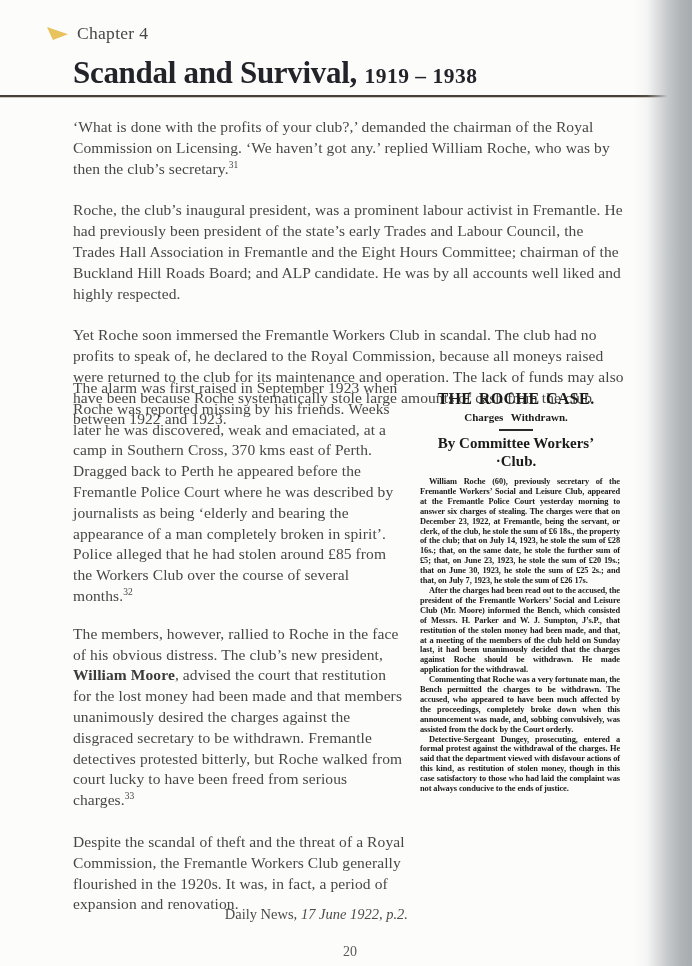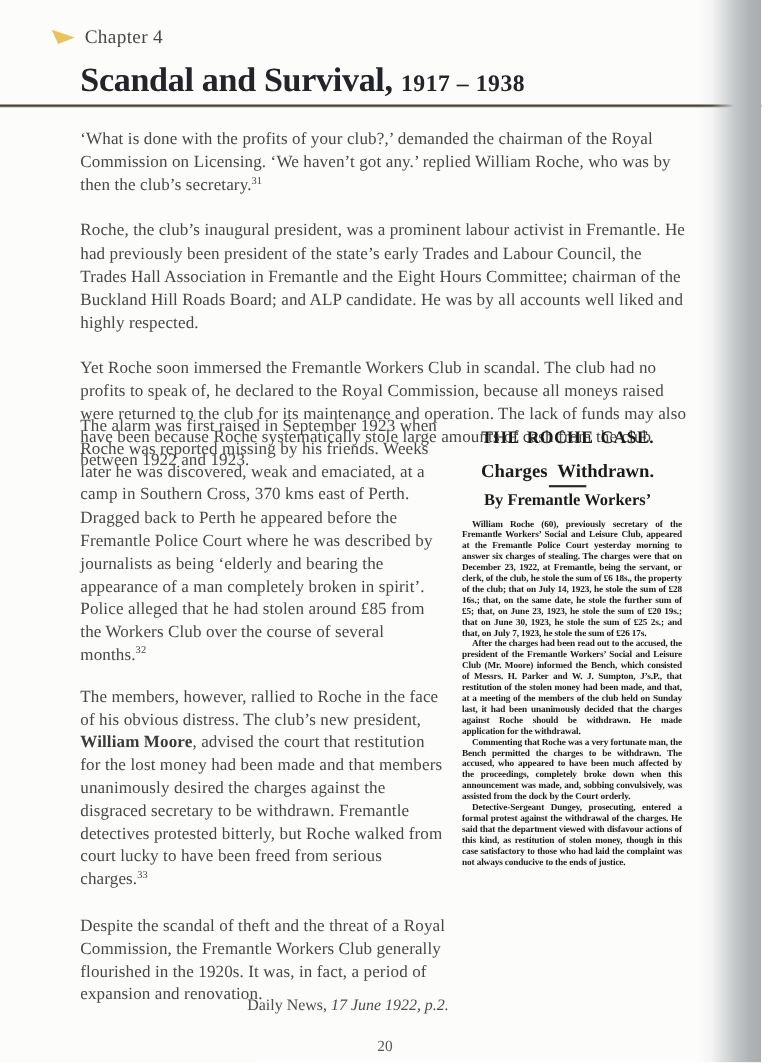--- a/index.html
+++ b/index.html
@@ -131,25 +131,24 @@
   }
   .np-headline {
     font-size: 16px;
     font-weight: bold;
     letter-spacing: 0.4px;
     word-spacing: 2px;
     line-height: 19px;
     white-space: nowrap;
   }
   .np-subhead {
-    font-size: 17px;
+    font-size: 11px;
     font-weight: bold;
     word-spacing: 5px;
     line-height: 18px;
-    margin-top: 12px;
   }
   .np-rule {
     width: 34px; height: 2px;
     background: #2a2a2a;
     margin: 3px auto 4px auto;
   }
   .np-byline {
     font-size: 15px;
     font-weight: bold;
     line-height: 17.5px;
@@ -171,21 +170,21 @@
 </head>
 <body>
 
 <div class="page">
 
   <div class="chapter-row">
     <span class="marker"></span>
     <span class="chapter-label">Chapter 4</span>
   </div>
 
-  <h1 class="title"><span>Scandal and Survival,</span> <span class="years">1917 – 1938</span></h1>
+  <h1 class="title"><span>Scandal and Survival,</span> <span class="years">1919 – 1938</span></h1>
 
   <div class="rule"></div>
 
   <div class="intro bodytext" id="intro">
       <p><span>‘What is done with the profits of your club?,’ demanded the chairman of the Royal Commission on Licensing. ‘We haven’t got any.’ replied William Roche, who was by then the club’s secretary.</span><sup class="fnref">31</sup></p>
       <p><span>Roche, the club’s inaugural president, was a prominent labour activist in Fremantle. He had previously been president of the state’s early Trades and Labour Council, the Trades Hall Association in Fremantle and the Eight Hours Committee; chairman of the Buckland Hill Roads Board; and ALP candidate. He was by all accounts well liked and highly respected.</span></p>
       <p><span>Yet Roche soon immersed the Fremantle Workers Club in scandal. The club had no profits to speak of, he declared to the Royal Commission, because all moneys raised were returned to the club for its maintenance and operation. The lack of funds may also have been because Roche systematically stole large amounts of cash from the club between 1922 and 1923.</span></p>
     </div>
 
   <div class="left-col bodytext" id="leftcol">
@@ -195,21 +194,22 @@
     </div>
 
   <div class="caption"><span>Daily News, </span><span class="cap-italic">17 June 1922, p.2.</span></div>
 
   <div class="clipping">
     <div class="np-header">
       <div class="np-headline">THE ROCHE CASE.</div>
       <div class="np-subhead">Charges Withdrawn.</div>
       <div class="np-rule"></div>
       <div class="np-byline">
-        <div>By Fremantle Workers’</div>
+        <div>By Committee Workers’</div>
+        <div>·Club.</div>
       </div>
     </div>
     <div class="np-body" id="np-body">
         <p class="np-par">William Roche (60), previously secretary of the Fremantle Workers’ Social and Leisure Club, appeared at the Fremantle Police Court yesterday morning to answer six charges of stealing. The charges were that on December 23, 1922, at Fremantle, being the servant, or clerk, of the club, he stole the sum of £6 18s., the property of the club; that on July 14, 1923, he stole the sum of £28 16s.; that, on the same date, he stole the further sum of £5; that, on June 23, 1923, he stole the sum of £20 19s.; that on June 30, 1923, he stole the sum of £25 2s.; and that, on July 7, 1923, he stole the sum of £26 17s.</p>
         <p class="np-par">After the charges had been read out to the accused, the president of the Fremantle Workers’ Social and Leisure Club (Mr. Moore) informed the Bench, which consisted of Messrs. H. Parker and W. J. Sumpton, J’s.P., that restitution of the stolen money had been made, and that, at a meeting of the members of the club held on Sunday last, it had been unanimously decided that the charges against Roche should be withdrawn. He made application for the withdrawal.</p>
         <p class="np-par">Commenting that Roche was a very fortunate man, the Bench permitted the charges to be withdrawn. The accused, who appeared to have been much affected by the proceedings, completely broke down when this announcement was made, and, sobbing convulsively, was assisted from the dock by the Court orderly.</p>
         <p class="np-par">Detective-Sergeant Dungey, prosecuting, entered a formal protest against the withdrawal of the charges. He said that the department viewed with disfavour actions of this kind, as restitution of stolen money, though in this case satisfactory to those who had laid the complaint was not always conducive to the ends of justice.</p>
       </div>
   </div>
 

